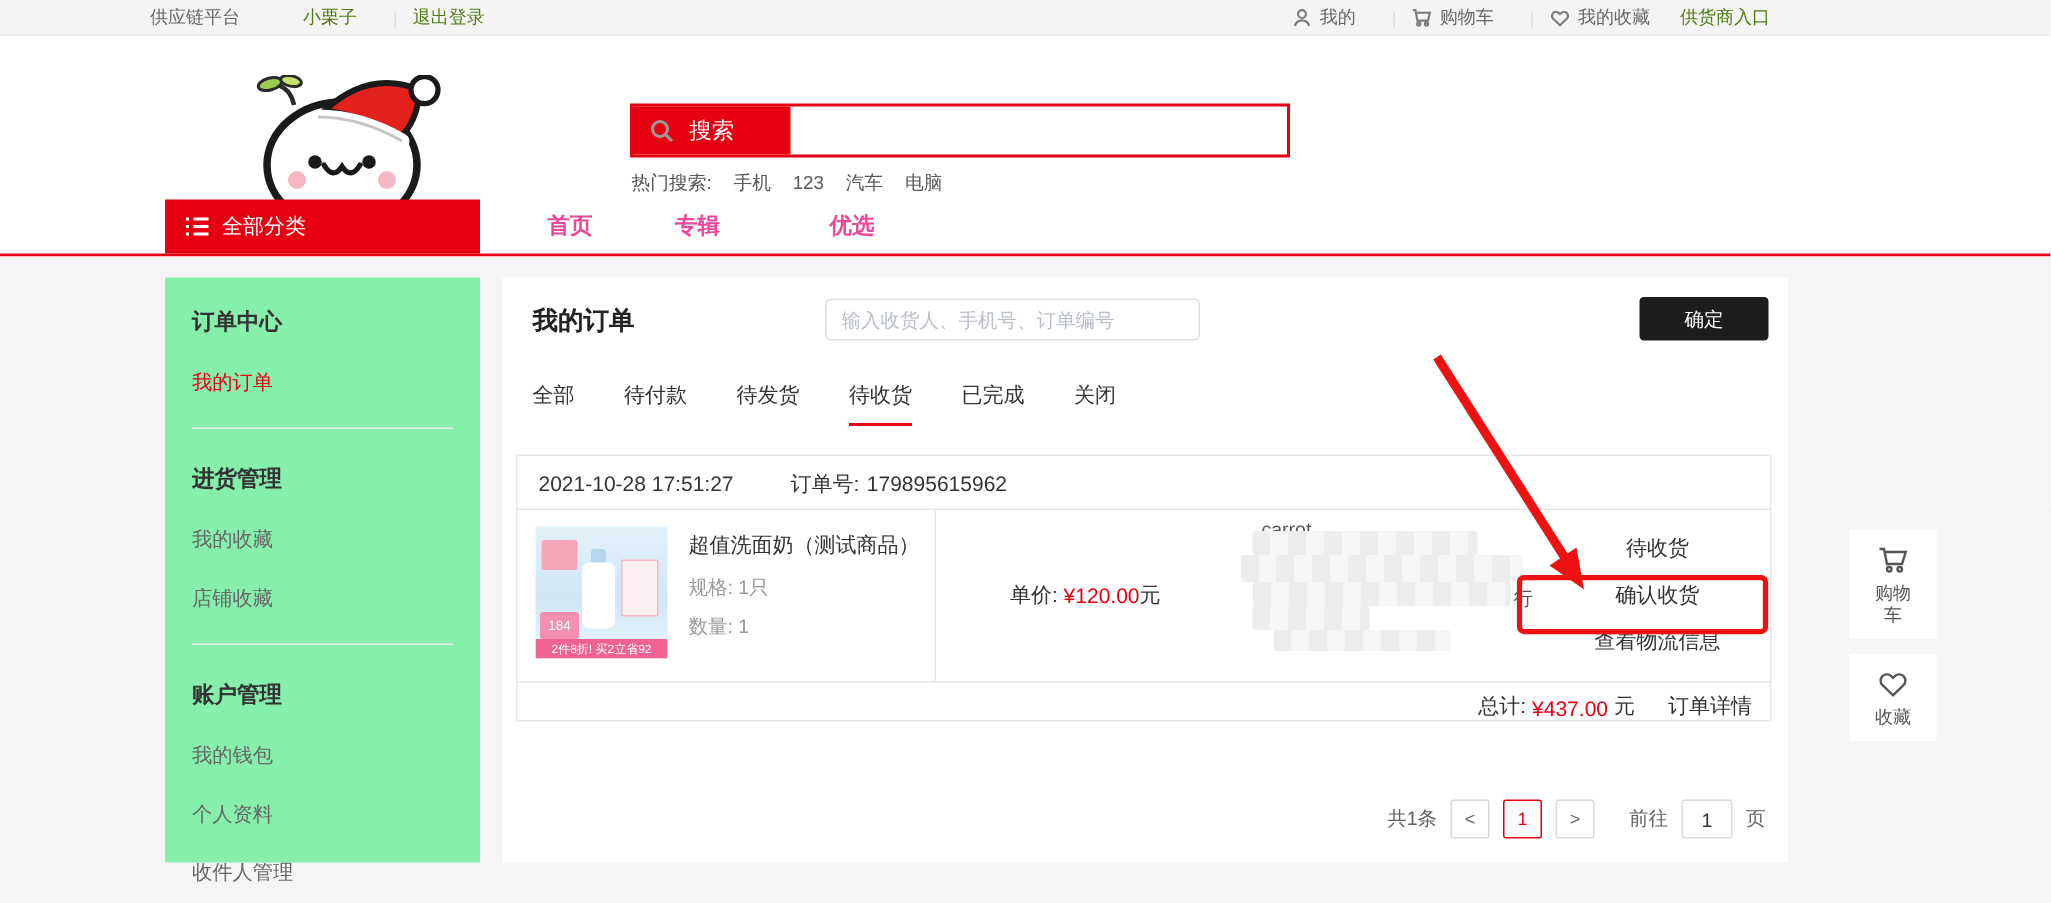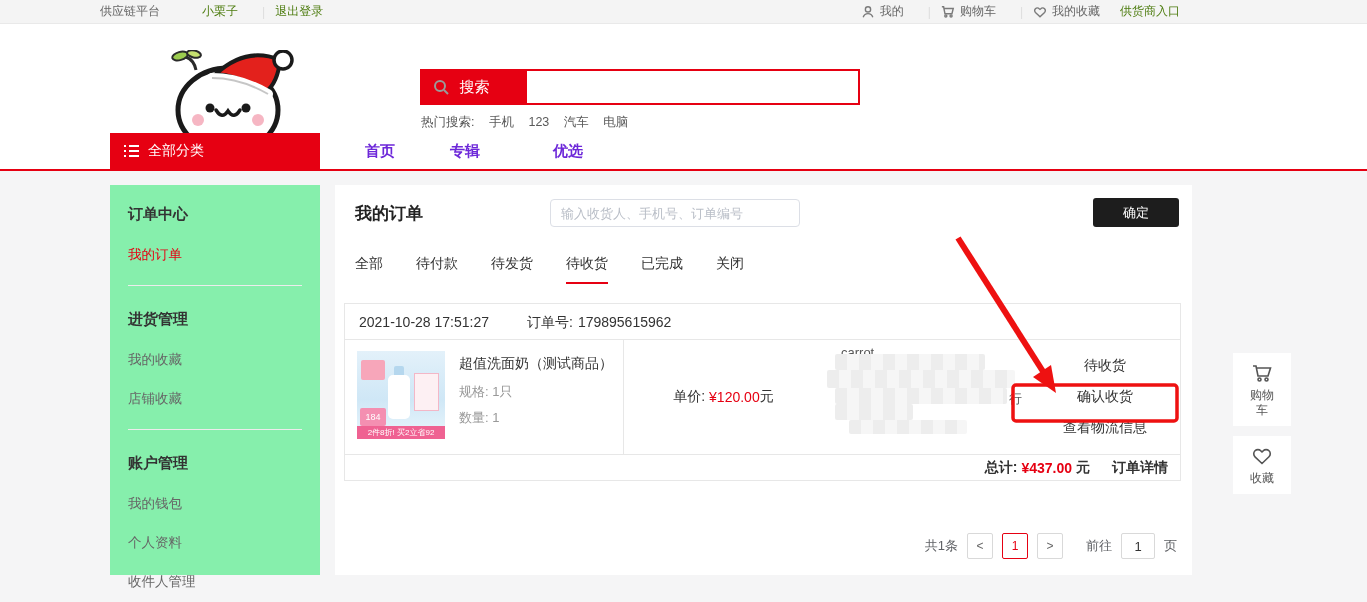--- a/index.html
+++ b/index.html
@@ -36,21 +36,21 @@
   .hot-line span { margin-right:11px; }
   .hot-item { color:#5a5a5a; cursor:pointer; }
   
   .all-cat { position:absolute; left:110px; top:109px; width:210px; height:36px; background:#e60012;
     color:#fff; font-size:14px; display:flex; align-items:center; padding-left:14px; gap:9px; cursor:pointer; }
   .cat-ico { width:15px; height:12px; display:inline-block; position:relative; }
   .cat-ico i { position:absolute; left:5px; height:2px; width:10px; background:#fff; }
   .cat-ico i::before { content:""; position:absolute; left:-5px; top:0; width:2px; height:2px; background:#fff; }
   .cat-ico i:nth-child(1){top:0;} .cat-ico i:nth-child(2){top:5px;} .cat-ico i:nth-child(3){top:10px;}
   .nav-item { position:absolute; top:109px; height:36px; line-height:36px; font-weight:bold;
-    font-size:15px; color:#6d28d9; cursor:pointer; }
+    font-size:15px; color:#ec4899; cursor:pointer; }
   .nav-0 { left:365px; } .nav-1 { left:450px; } .nav-2 { left:553px; }
   .red-line { position:absolute; left:0; top:145px; width:100%; height:2px; background:#e60012; }
 
   
   .content { position:absolute; left:0; top:171px; width:1367px; height:431px; background:#f5f5f6; }
   .sidebar { position:absolute; left:110px; top:14px; width:210px; height:390px; background:#86efac;
     padding:20px 0 0 18px;font-family:Liberation Serif, serif; }
   .sb-title { font-size:15px; font-weight:bold; color:#333; margin-bottom:22px; }
   .sb-item { font-size:13.5px; color:#666; margin-bottom:21px; cursor:pointer; }
   .sb-item.active { color:#e60012; }
@@ -94,22 +94,22 @@
     color:#fff; font-size:9px; line-height:18px; text-align:center; border-radius:2px; }
   .thumb .banner { position:absolute; left:0; right:0; bottom:0; height:13px; background:#ef6292;
     color:#fff; font-size:8px; line-height:13px; text-align:center; white-space:nowrap; overflow:hidden; }
   .p-info { padding:4px 0 0 14px; }
   .p-name { font-size:14px; color:#333; margin-bottom:10px; cursor:pointer; }
   .p-sub { font-size:13px; color:#999; margin-bottom:8px; }
   .price-red { color:#e60012; }
   .mosaic-strip { position:absolute; border-radius:2px; z-index:2;
     background:repeating-linear-gradient(90deg,#ededed 0 12px,#f6f6f6 12px 24px); }
   .addr-partial { position:absolute; font-size:13px; color:#555; z-index:1; }
-  .order-foot { height:26px; border-top:1px solid #e7e7e7; display:flex; align-items:center;
-    justify-content:flex-end; padding-right:12px; font-size:14px; color:#333; gap:4px;font-weight:bold; }
+  .order-foot { height:26px; border-top:1px solid #e7e7e7; display:flex; align-items:flex-end;
+    justify-content:flex-end; padding-right:12px; font-size:14px; color:#333; gap:4px; }
   .foot-detail { margin-left:18px; cursor:pointer; }
 
   .pagination { position:absolute; right:15px; top:348px; display:flex; align-items:center;
     gap:9px; font-size:13px; color:#606266; }
   .pg-btn { width:26px; height:26px; border:1px solid #d9d9d9; background:#fff; color:#666;
     display:flex; align-items:center; justify-content:center; font-size:12px; cursor:pointer; border-radius:2px; }
   .pg-cur { border-color:#e60012; color:#e60012; }
   .pg-goto-input { width:34px; height:26px; border:1px solid #d9d9d9; border-radius:2px;
     text-align:center; font-size:13px; color:#333; outline:none; font-family:inherit; }
 

